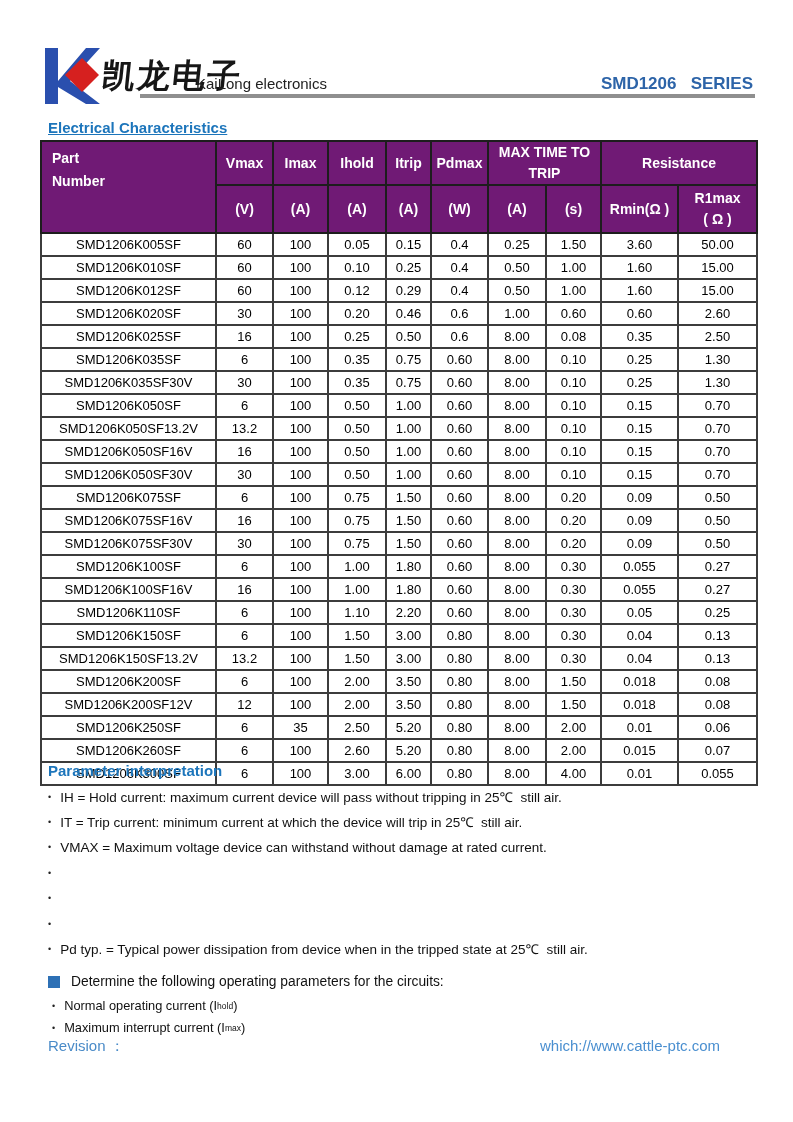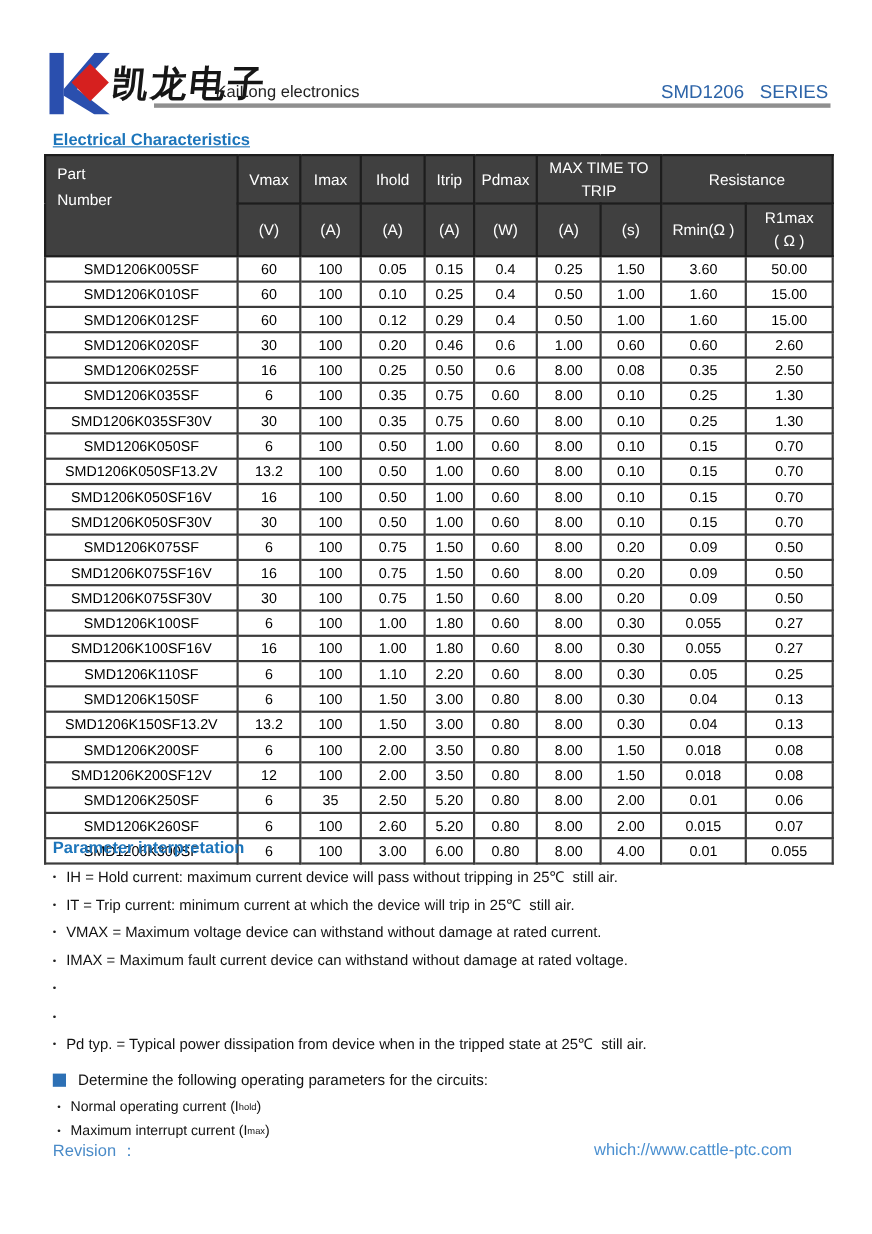--- a/index.html
+++ b/index.html
@@ -14,37 +14,37 @@
   .logo-cn {
     position:absolute; left:102px; top:54px; font-size:33px; font-weight:bold;
     font-family:"DejaVu Sans", sans-serif; color:#161616; letter-spacing:2px;
     transform:skewX(-6deg);
   }
   .logo-en {
     position:absolute; left:196px; top:75px; font-size:15px; color:#222;
     font-family:Liberation Sans, sans-serif;
   }
   .series-title {
-    position:absolute; right:40px; top:74px; font-size:17px; font-weight:normal;
+    position:absolute; right:40px; top:74px; font-size:17px; font-weight:bold;
     color:#2d64a8; white-space:pre;
   }
   .header-rule { position:absolute; left:140px; right:38px; top:94px; height:4px; background:#8f8f8f; }
 
   
   .sec-heading { position:absolute; left:48px; font-size:15px; font-weight:bold; color:#1c75bb; white-space:pre; }
   #h-elec  { top:119px;text-decoration:underline; }
   #h-param { top:762px; }
   #h-guide { top:951px; }
 
   
   .tbl-wrap { position:absolute; left:40px; top:140px; width:716px; }
   table { border-collapse:collapse; width:716px; table-layout:fixed; }
   th, td { border:2px solid #333; padding:0; }
   thead th {
-    background:#404040; color:#ffffff; font-weight:normal; font-size:14px;
+    background:#701a75; color:#ffffff; font-weight:bold; font-size:14px;
     border-color:#1d1d1d; text-align:center; vertical-align:middle;
   }
   th.part-th { text-align:left; vertical-align:top; padding:5px 0 0 10px; line-height:1.65; }
   tr.hdr-row1 th { height:40px; }
   tr.hdr-row2 th { height:46px; font-size:14px; }
   tbody td {
     height:21px; text-align:center; vertical-align:middle;
     font-size:13px; color:#000; background:#fff; border-color:#3c3c3c;
     white-space:nowrap; overflow:hidden;
   }
@@ -422,21 +422,21 @@
           </tr>
         </tbody>
     </table>
   </div>
 
   <div class="sec-heading" id="h-param">Parameter interpretation</div>
   <div class="bullets" id="param-bullets">
       <div class="bullet-line"><span class="dot">•</span><span>IH = Hold current: maximum current device will pass without tripping in 25℃  still air.</span></div>
       <div class="bullet-line"><span class="dot">•</span><span>IT = Trip current: minimum current at which the device will trip in 25℃  still air.</span></div>
       <div class="bullet-line"><span class="dot">•</span><span>VMAX = Maximum voltage device can withstand without damage at rated current.</span></div>
-      <div class="bullet-line"><span class="dot">•</span><span>IMAX = Maximum fault current device can withstand without damage at rated voltage.</span></div>
+      <div class="bullet-line"><span class="dot">•</span></div>
       <div class="bullet-line"><span class="dot">•</span></div>
       <div class="bullet-line"><span class="dot">•</span></div>
       <div class="bullet-line"><span class="dot">•</span><span>Pd typ. = Typical power dissipation from device when in the tripped state at 25℃  still air.</span></div>
     </div>
 
   <div class="guide-intro">
     <span class="sq"></span>
     <span>Determine the following operating parameters for the circuits:</span>
   </div>
   <div class="guide-bullet" id="gb-0">

